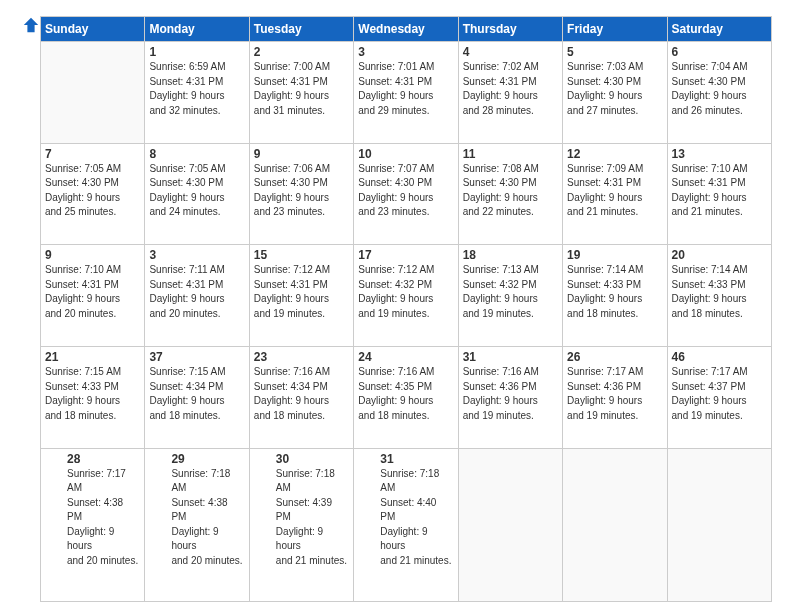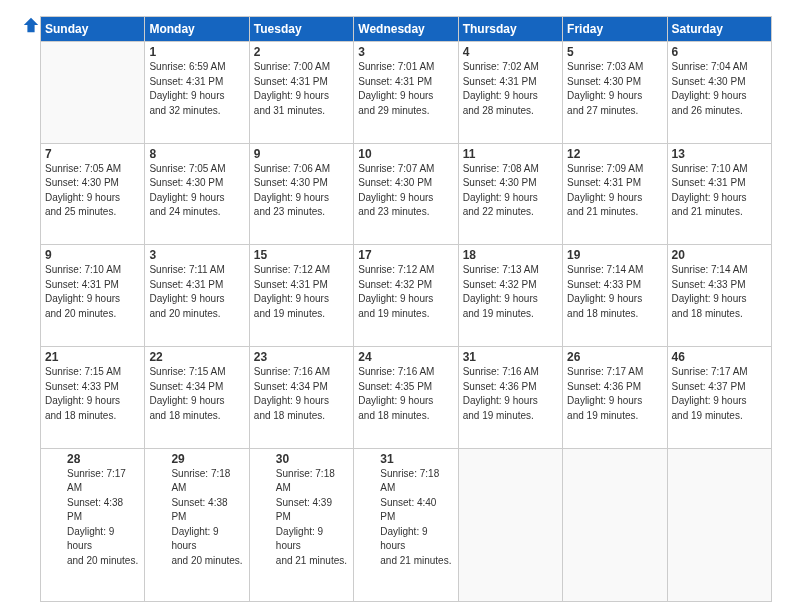--- a/index.html
+++ b/index.html
@@ -216,21 +216,21 @@
             <span class="day-num">20</span>
             <div class="day-detail">Sunrise: 7:14 AM<br>Sunset: 4:33 PM<br>Daylight: 9 hours<br>and 18 minutes.</div>
           </td>
         </tr>
         <tr>
           <td>
             <span class="day-num">21</span>
             <div class="day-detail">Sunrise: 7:15 AM<br>Sunset: 4:33 PM<br>Daylight: 9 hours<br>and 18 minutes.</div>
           </td>
           <td>
-            <span class="day-num">22</span>
+            <span class="day-num">37</span>
             <div class="day-detail">Sunrise: 7:15 AM<br>Sunset: 4:34 PM<br>Daylight: 9 hours<br>and 18 minutes.</div>
           </td>
           <td>
             <span class="day-num">23</span>
             <div class="day-detail">Sunrise: 7:16 AM<br>Sunset: 4:34 PM<br>Daylight: 9 hours<br>and 18 minutes.</div>
           </td>
           <td>
             <span class="day-num">24</span>
             <div class="day-detail">Sunrise: 7:16 AM<br>Sunset: 4:35 PM<br>Daylight: 9 hours<br>and 18 minutes.</div>
           </td>

